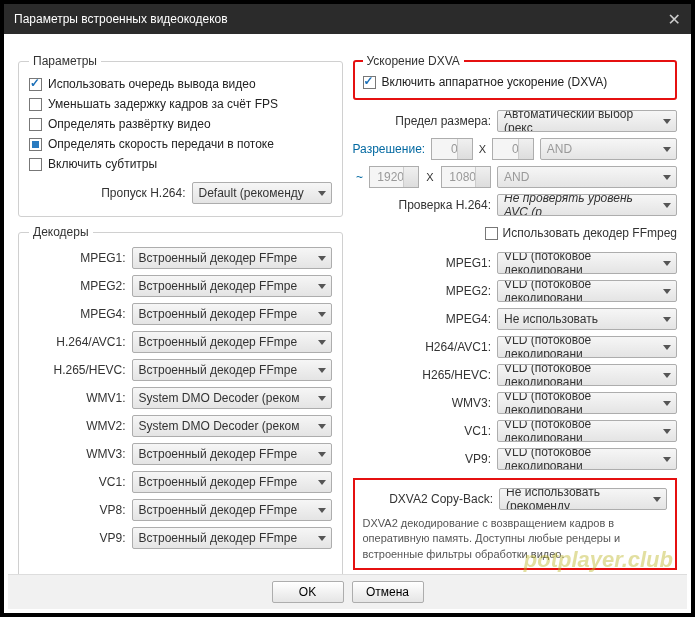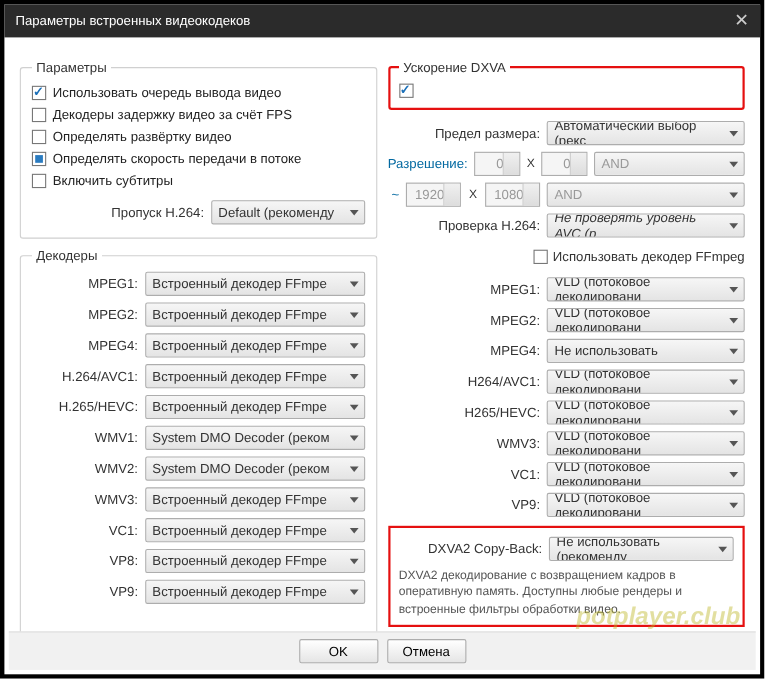--- a/index.html
+++ b/index.html
@@ -71,21 +71,21 @@
 
     <div class="col">
       <fieldset>
         <legend>Параметры</legend>
         <div class="chk-row">
             <span class="chk-square checked"></span>
             <span>Использовать очередь вывода видео</span>
           </div>
         <div class="chk-row">
             <span class="chk-square"></span>
-            <span>Декодеры задержку видео за счёт FPS</span>
+            <span>Уменьшать задержку кадров за счёт FPS</span>
           </div>
         <div class="chk-row">
             <span class="chk-square"></span>
             <span>Определять развёртку видео</span>
           </div>
         <div class="chk-row">
             <span class="chk-square filled"></span>
             <span>Определять скорость передачи в потоке</span>
           </div>
         <div class="chk-row">
@@ -171,20 +171,21 @@
             </div>
           </div>
       </fieldset>
     </div>
 
     <div class="col">
       <fieldset class="hl-red" style="padding:4px 8px 6px 8px;">
         <legend>Ускорение DXVA</legend>
         <div class="chk-row">
             <span class="chk-square checked"></span>
+            <span>Включить аппаратное ускорение (DXVA)</span>
           </div>
       </fieldset>
 
       <div class="right-list">
         <div class="field-row">
           <span class="label">Предел размера:</span>
           <div class="select" style="width:180px;">
               <span>Автоматический выбор (рекс</span>
             </div>
         </div>

